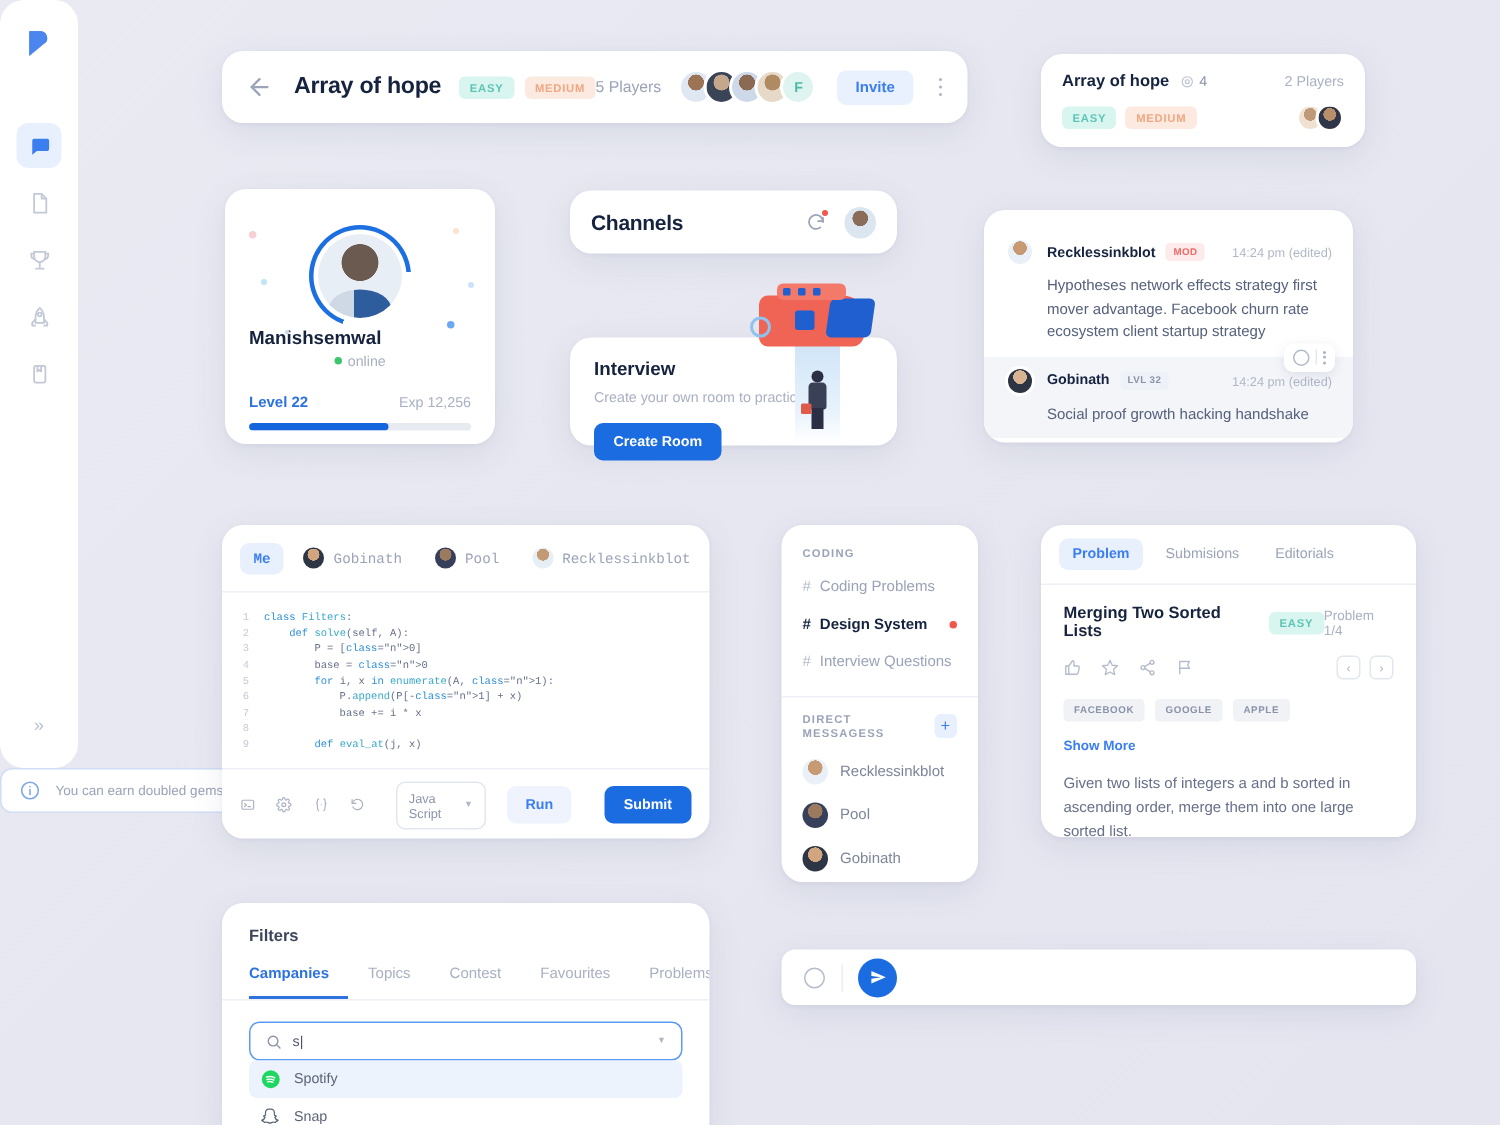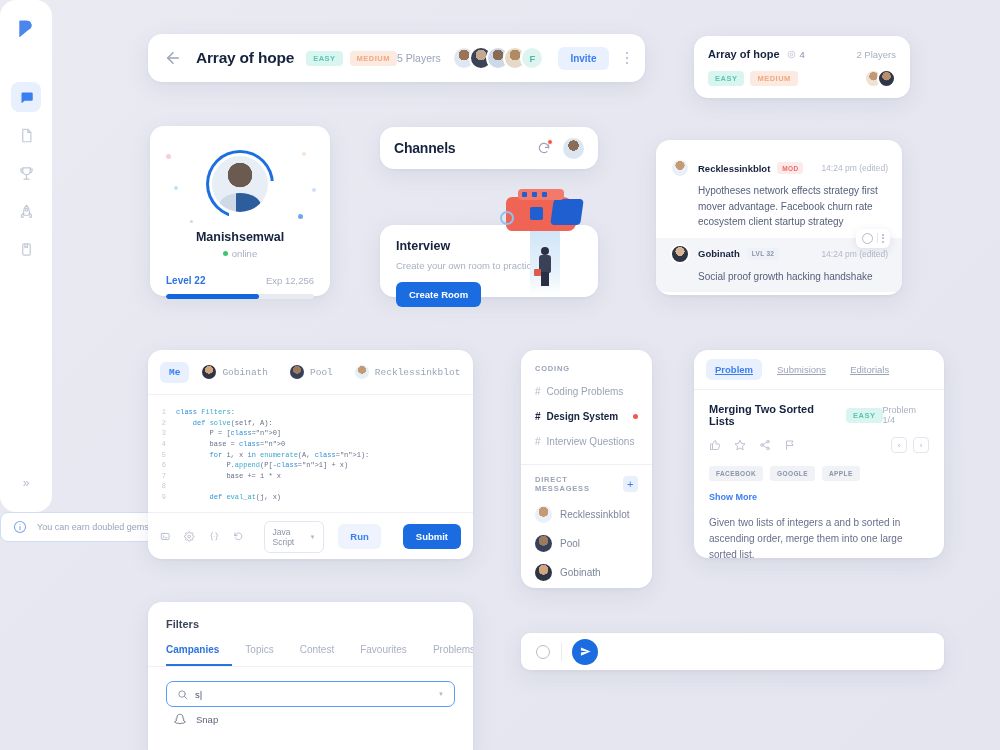--- a/index.html
+++ b/index.html
@@ -73,21 +73,21 @@
   #profile-card { left: 150px; top: 126px; width: 180px; height: 170px; padding: 14px 16px 0; }
   .dots span { position: absolute; border-radius: 50%; }
   .avatar-ring-wrap { width: 68px; height: 68px; margin: 10px auto 0; position: relative; }
   .ring { position: absolute; inset: 0; border-radius: 50%;
     background: conic-gradient(from 200deg, #1b6fe0 0deg 245deg, transparent 245deg 360deg); }
   .ring-inner { position: absolute; inset: 3px; border-radius: 50%; background: #fff; }
   .prof-pic { position: absolute; inset: 6px; border-radius: 50%;
     background: radial-gradient(circle at 50% 34%, #6b5a50 0 26%, #e8eef5 27% 100%); overflow: hidden; }
   .prof-pic::after { content: ""; position: absolute; left: 12%; bottom: 0; width: 76%; height: 34%;
     background: linear-gradient(90deg, #cfd9e6 0 40%, #2e5d9e 40% 100%); border-radius: 50% 50% 0 0/70% 70% 0 0; }
-  .prof-name { text-align: center; font-size: 12.5px; font-weight: bold; color: #16233f; margin-top: 12px; }
+  .prof-name { text-align: left; font-size: 12.5px; font-weight: bold; color: #16233f; }
   .prof-status { text-align: center; font-size: 9.5px; color: #a8b0c2; margin-top: 4px; }
   .prof-status i { display: inline-block; width: 5px; height: 5px; border-radius: 50%;
     background: #3ec46d; margin-right: 4px; vertical-align: 1px; }
   .level-row { display: flex; align-items: baseline; margin-top: 16px; justify-content: space-between; }
   .level-txt { font-size: 10px; font-weight: bold; color: #2d73e0; }
   .exp-txt { margin-left: auto; font-size: 9.5px; color: #a8b0c2; }
   .progress { height: 5px; border-radius: 3px; background: #e7eaf1; margin-top: 8px; overflow: hidden; }
   .progress > i { display: block; height: 100%; background: #1466dd; border-radius: 3px; }
 
   
@@ -191,21 +191,21 @@
   .plus-btn { margin-left: auto; width: 16px; height: 16px; border-radius: 4px;
     background: #e8f0fe; color: #3b7ef0; font-size: 11px; display: flex;
     align-items: center; justify-content: center; cursor: pointer; line-height: 1; }
   .dm-item { display: flex; align-items: center; gap: 8px; padding: 6px 14px;
     font-size: 10px; color: #7d8699; cursor: pointer; }
   .dm-item .avatar { width: 17px; height: 17px; border: none; }
 
   
   #problem-card { left: 694px; top: 350px; width: 250px; height: 208px; overflow: hidden; }
   .ptabs { display: flex; align-items: center; gap: 6px; padding: 9px 12px; }
-  .ptab { font-size: 9.5px; color: #9aa3b8; padding: 5px 9px; border-radius: 6px; cursor: pointer; text-decoration: underline; }
+  .ptab { font-size: 9.5px; color: #9aa3b8; padding: 5px 9px; border-radius: 6px; cursor: pointer; }
   .ptab.active { background: #e8f0fe; color: #3b7ef0; font-weight: bold; }
   .pbody { border-top: 1px solid #eef0f5; padding: 13px 15px; }
   .prow { display: flex; align-items: center; }
   .ptitle { font-size: 11px; font-weight: bold; color: #16233f; }
   .prow .pill-easy { margin-left: 9px; }
   .pcount { margin-left: auto; font-size: 9px; color: #a8b0c2; }
   .prow2 { display: flex; align-items: center; margin-top: 10px; }
   .picons { display: flex; gap: 13px; color: #b4bccb; }
   .picons svg { width: 12px; height: 12px; cursor: pointer; }
   .pnav { margin-left: auto; display: flex; gap: 6px; }
@@ -642,19 +642,30 @@
   </div>
   <div class="search-wrap">
     <svg class="search-ic" viewBox="0 0 24 24" fill="none" stroke="currentColor" stroke-width="2" stroke-linecap="round">
         <circle cx="11" cy="11" r="7"></circle>
         <line x1="16.2" y1="16.2" x2="21" y2="21"></line>
       </svg>
     <span class="search-val">s</span>
       <span class="caret-text">|</span>
     <span class="search-cav">▼</span>
   </div>
+  <div class="opt sel">
+    <svg class="brand-ic" viewBox="0 0 24 24">
+        <circle cx="12" cy="12" r="11" fill="#1ed760"></circle>
+        <g stroke="#fff" stroke-width="1.7" stroke-linecap="round" fill="none">
+          <path d="M6.8 9.2c3.4-1 7.2-.7 10.3 1"></path>
+          <path d="M7.5 12.3c2.8-.8 5.9-.5 8.4.8"></path>
+          <path d="M8.2 15.2c2.2-.6 4.6-.4 6.5.6"></path>
+        </g>
+      </svg>
+    <span>Spotify</span>
+  </div>
   <div class="opt">
     <svg class="brand-ic" viewBox="0 0 24 24" fill="none" stroke="#5c6578" stroke-width="1.5" stroke-linejoin="round">
         <path d="M12 2.6c2.8 0 4.5 2.1 4.5 4.8 0 1.3-.2 2.3.2 2.8.5.6 1.5.2 1.9.6.4.5-.3 1.2-1.6 1.8.6 1.9 2.3 3.2 3.7 3.5.4.1.5.6 0 .9-.7.4-2 .5-2.3.9-.2.3-.1.9-.6 1-.6.2-1.8-.3-3-.3-1.5 0-2.1 1.3-3.8 1.3s-2.3-1.3-3.8-1.3c-1.2 0-2.4.5-3 .3-.5-.1-.4-.7-.6-1-.3-.4-1.6-.5-2.3-.9-.5-.3-.4-.8 0-.9 1.4-.3 3.1-1.6 3.7-3.5-1.3-.6-2-1.3-1.6-1.8.4-.4 1.4 0 1.9-.6.4-.5.2-1.5.2-2.8 0-2.7 1.7-4.8 4.5-4.8z"></path>
       </svg>
     <span>Snap</span>
   </div>
 </div>
 
 </body></html>

